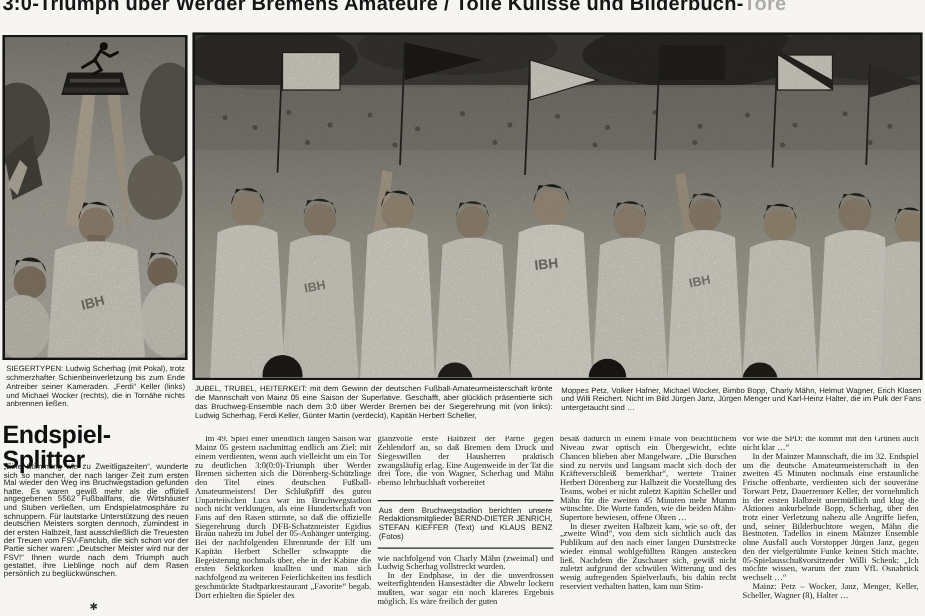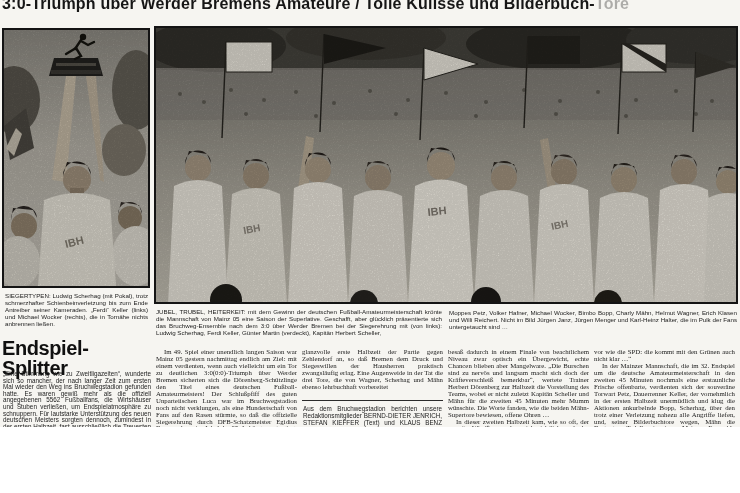--- a/index.html
+++ b/index.html
@@ -1,17 +1,17 @@
 <!DOCTYPE html>
 <html><head>
 <meta charset="utf-8">
 <style>
   html,body{margin:0;padding:0;background:#ffffff;}
   body{width:740px;height:493px;overflow:hidden;}
-  .page{position:relative;width:740px;height:427px;background:#f6f5f1;overflow:hidden;color:#1c1c1c;}
+  .page{position:relative;width:740px;height:493px;background:#f6f5f1;overflow:hidden;color:#1c1c1c;}
   .abs{position:absolute;}
   p{margin:0;}
 
   .headline{left:2px;top:-4px;width:740px;white-space:nowrap;overflow:hidden;
     font:bold 16px/1.05 "Liberation Sans",sans-serif;color:#161616;letter-spacing:.2px;}
   .headline .faint{opacity:.32;}
 
   .photo-frame{border:2px solid #141414;box-sizing:border-box;background:#b5b2aa;overflow:hidden;}
   .trophy-photo{left:2px;top:28px;width:148px;height:260px;}
   .main-photo{left:154px;top:26px;width:584px;height:278px;box-shadow:0 0 0 1px #8a887f inset;}

